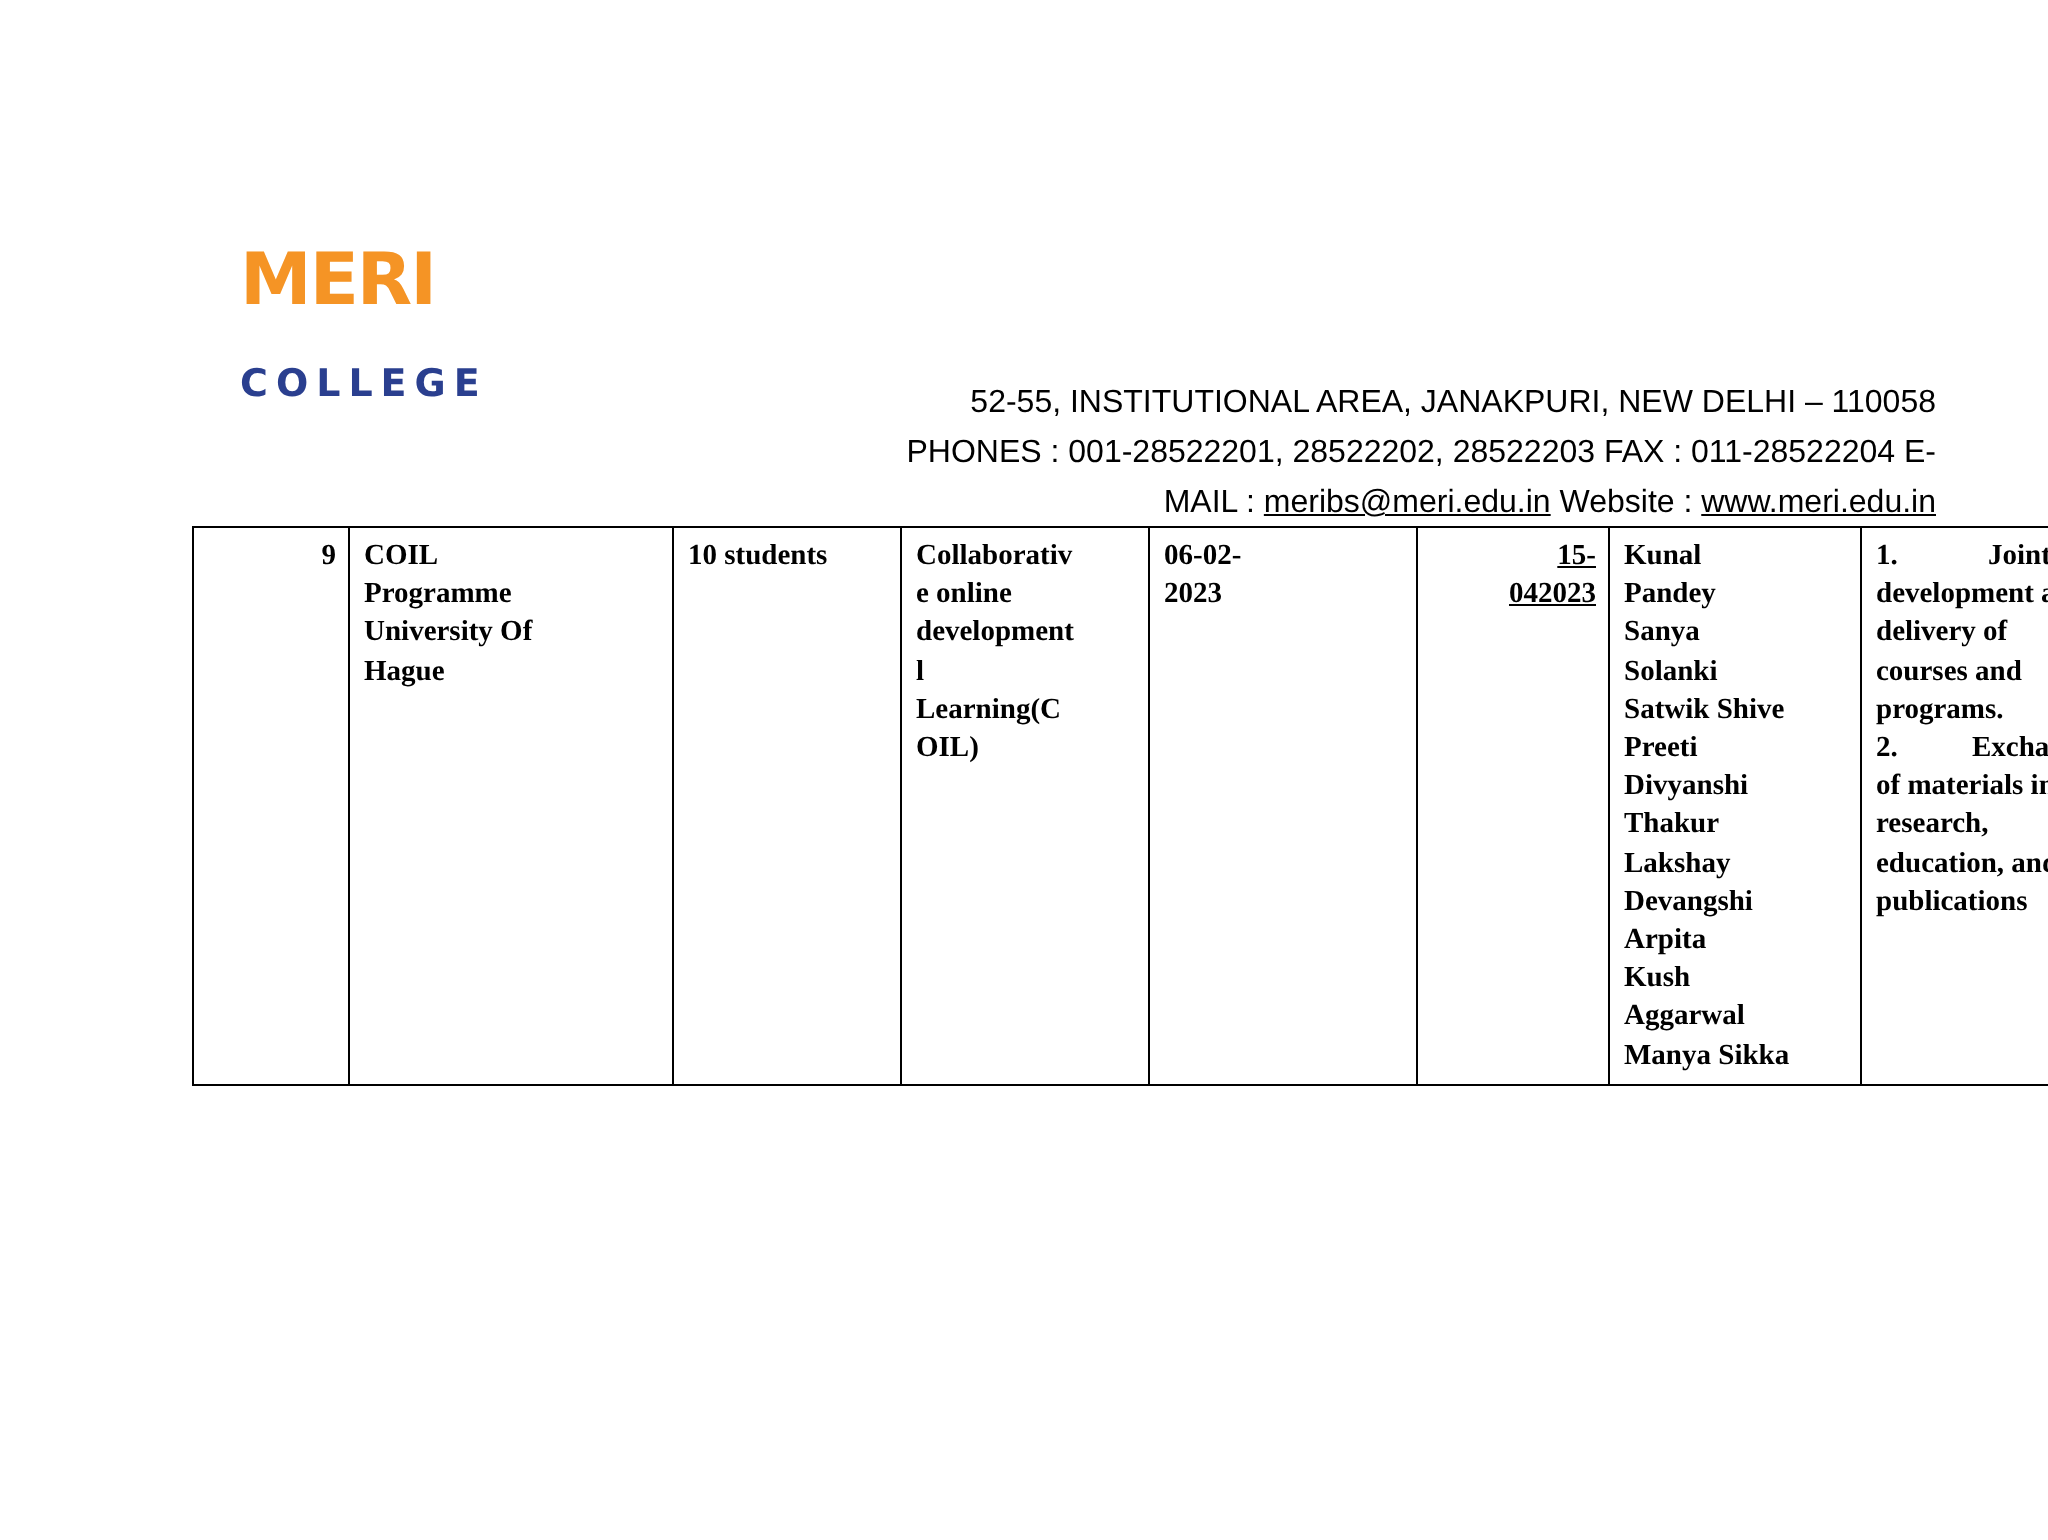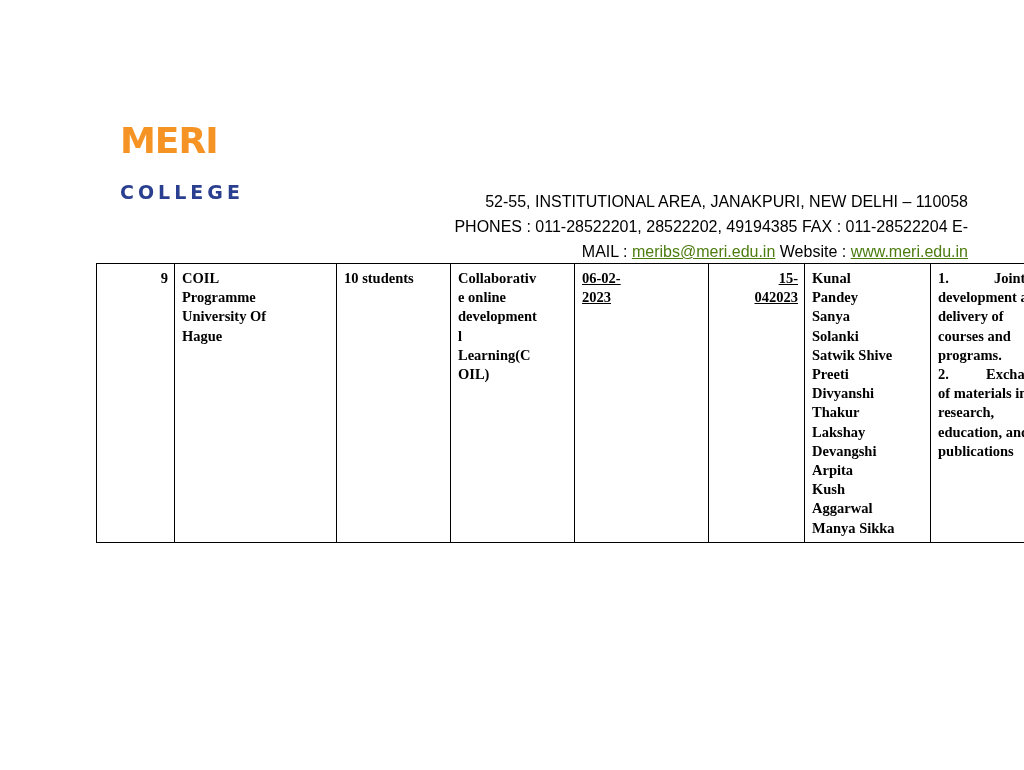--- a/index.html
+++ b/index.html
@@ -53,21 +53,21 @@
     left: 300px;
     top: 189px;
     width: 668px;
     text-align: right;
     font-family: "Liberation Sans", sans-serif;
     font-size: 16px;
     line-height: 25px;
     color: #000;
   }
   .addr a {
-    color: #4d7c0f;
+    color: #000000;
     text-decoration: underline;
   }
   .addr .line {
     white-space: nowrap;
   }
 
   
   .tbl-wrap {
     position: absolute;
     left: 96px;
@@ -91,21 +91,21 @@
     overflow-wrap: break-word;
   }
   td.c-sno {
     width: 64px;
     text-align: right;
     padding-right: 11px;
   }
   td.c-title { width: 148px; }
   td.c-count { width: 100px; }
   td.c-mode  { width: 110px; }
-  td.c-from  { width: 120px; text-align: left; text-decoration: underline; }
+  td.c-from  { width: 120px; text-align: left; }
   td.c-to    { width: 82px; text-align: right; padding-right: 9px; text-decoration: underline; }
   td.c-names { width: 112px; }
   td.c-out   { width: 146px; }
 
   .cell-line { display: block; }
   .ind-num {
     display: inline-block;
     min-width: 14px;
   }
   .gap-wide { display: inline-block; width: 42px; }
@@ -116,21 +116,21 @@
 
 <div class="page">
 
   <div class="logo-block">
     <div class="logo-meri">MERI</div>
     <div class="logo-college">COLLEGE</div>
   </div>
 
   <div class="addr">
     <div class="line">52-55, INSTITUTIONAL AREA, JANAKPURI, NEW DELHI – 110058</div>
-    <div class="line">PHONES : 011-28522201, 28522202, 49194385 FAX : 011-28522204 E-</div>
+    <div class="line">PHONES : 001-28522201, 28522202, 28522203 FAX : 011-28522204 E-</div>
     <div class="line"><span>MAIL : </span><a href="#">meribs@meri.edu.in</a> <span>Website : </span><a href="#">www.meri.edu.in</a></div>
   </div>
 
   <div class="tbl-wrap">
     <table class="data">
       <tbody>
         <tr>
           <td class="c-sno">9</td>
 
           <td class="c-title">

